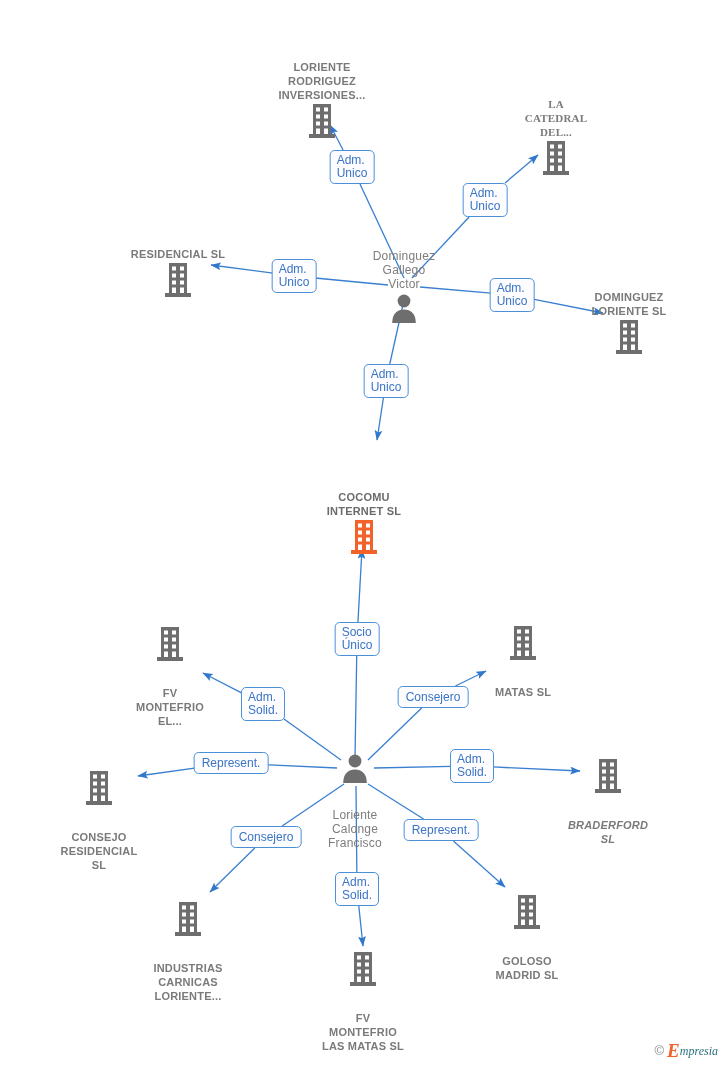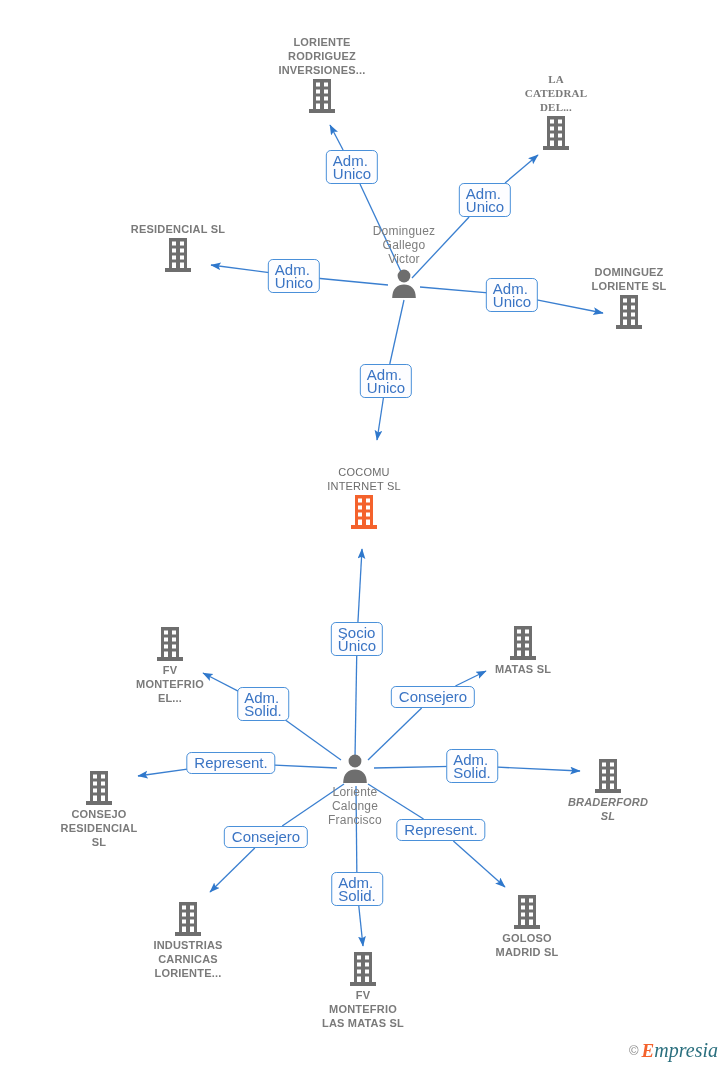--- a/index.html
+++ b/index.html
@@ -31,39 +31,40 @@
     margin-left: -70px;
     text-align: center;
     line-height: 14px;
   }
   .node .label {
     font-size: 11px;
     color: #7a7a7a;
     font-weight: bold;
     letter-spacing: 0.2px;
     white-space: pre-line;
+    margin-top: 25px;
   }
   .node.company .label { font-weight: bold; }
   .node.person .label { font-weight: normal; font-size: 12px; color: #7d7d7d; }
-  .node.focus .label { color: #6b6b6b; font-weight: normal; }
+  .node.focus .label { color: #6b6b6b; font-weight: bold; }
   .glyph {
     display: block;
     margin: 0 auto;
     line-height: 0;
   }
   .node.label-above .glyph { margin-top: 2px; }
   .node.label-below .glyph { margin-bottom: 2px; }
 
   .edge-label {
     position: absolute;
     border: 1.3px solid #4a90d9;
     border-radius: 5px;
     background: #fdfdff;
     color: #3a74c4;
-    font-size: 15px;
+    font-size: 12px;
     line-height: 13px;
     padding: 3px 6px 3px 6px;
     text-align: left;
     white-space: pre-line;
     font-family: "Liberation Sans", sans-serif;
     transform: translate(-50%, -50%);
   }
   .edge-label.single { line-height: 14px; padding: 3px 7px; }
 
   #watermark {
@@ -81,21 +82,21 @@
     font-family: "Liberation Serif", serif;
     font-style: italic;
     font-size: 19px;
     font-weight: bold;
     line-height: 1;
   }
   #watermark .brand-rest {
     color: #2a6f7e;
     font-family: "Liberation Serif", serif;
     font-style: italic;
-    font-size: 20px;
+    font-size: 12px;
     line-height: 1;
     margin-left: -3px;
   }
 </style>
 </head>
 <body>
 
 <div id="canvas">
   <svg class="edges" viewBox="0 0 728 1070">
     <defs>

